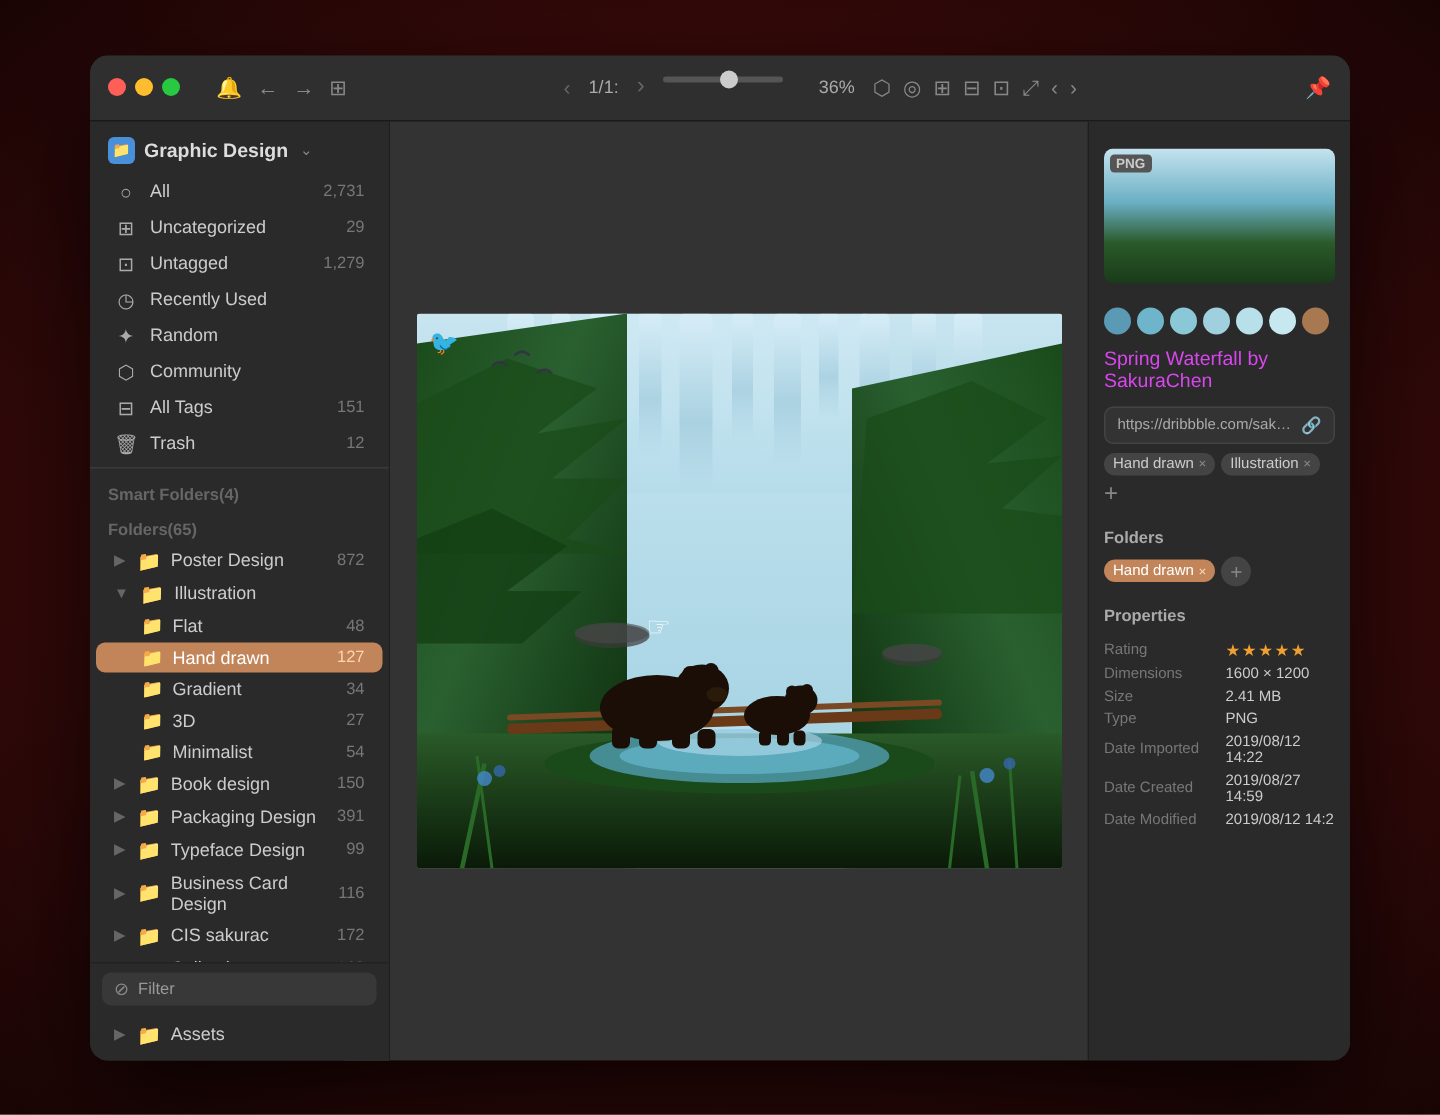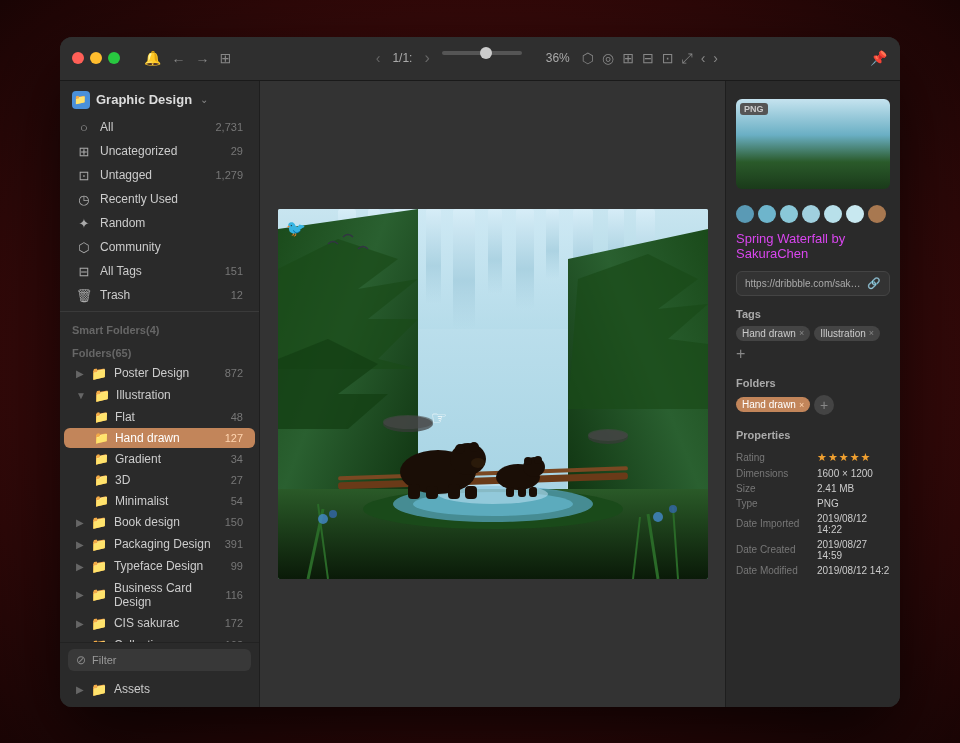--- a/index.html
+++ b/index.html
@@ -778,21 +778,20 @@
       </div>
 
       <div class="panel-title">Spring Waterfall by SakuraChen</div>
 
 
       <div class="panel-link">
         <span class="panel-link-text">https://dribbble.com/sakurac</span>
         <span class="link-icon">🔗</span>
       </div>
 
-      <div class="panel-section-title">Tags</div>
       <div class="tags-area">
         <div class="tag">
           <span>Hand drawn</span>
           <span class="tag-x">×</span>
         </div>
         <div class="tag">
           <span>Illustration</span>
           <span class="tag-x">×</span>
         </div>
         <span class="tag-add">+</span>

